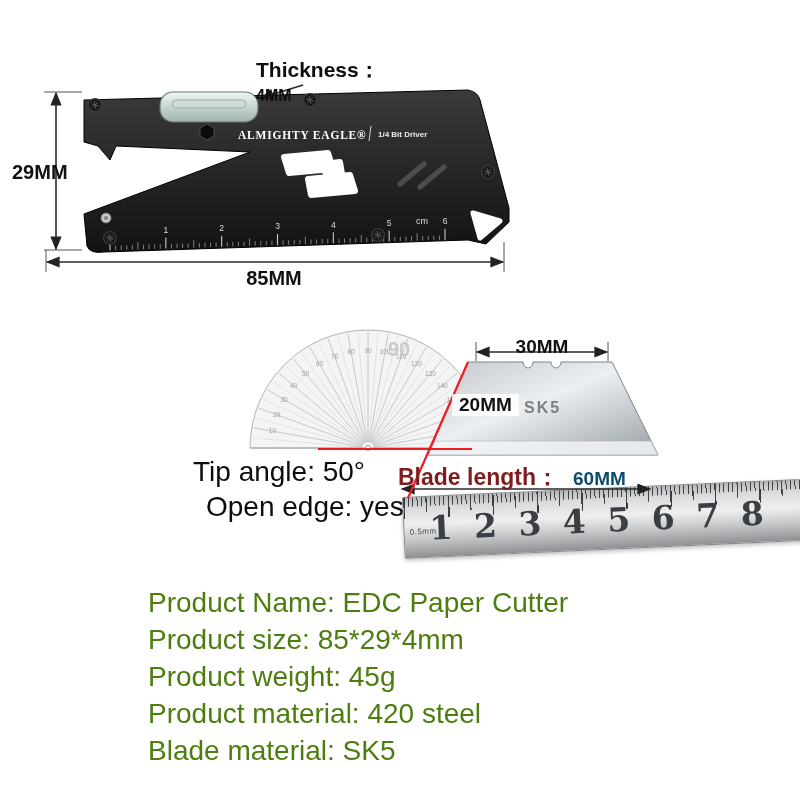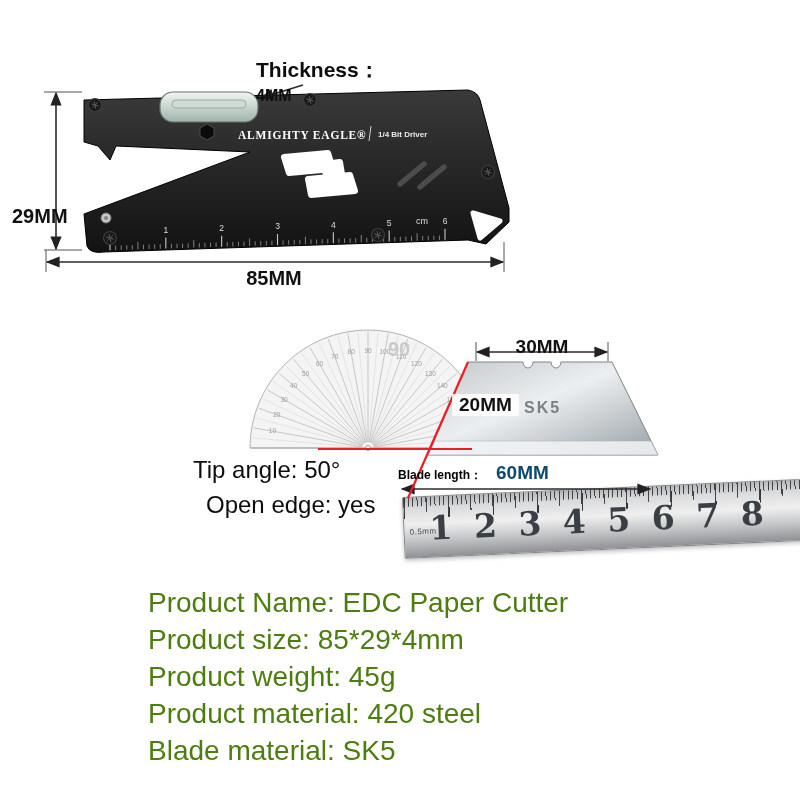--- a/index.html
+++ b/index.html
@@ -5,23 +5,23 @@
   html,body{margin:0;padding:0;background:#fff;}
   body{width:800px;height:800px;overflow:hidden;font-family:"Liberation Sans",sans-serif;}
   .stage{position:relative;width:800px;height:800px;background:#fff;overflow:hidden;}
   .abs{position:absolute;}
   .dim-label{font-weight:bold;font-size:20px;color:#111;white-space:nowrap;}
   .dim-label-sm{font-weight:bold;font-size:19px;color:#111;white-space:nowrap;}
   .thickness-row{display:flex;align-items:baseline;gap:3px;}
   .thickness-row .t1{font-weight:bold;font-size:21px;color:#0d0d0d;}
   .thickness-row .t2{font-weight:bold;font-size:16px;color:#0d0d0d;}
   .blade-len-row{display:flex;align-items:baseline;}
-  .blade-len-row .b1{font-weight:bold;font-size:12px;color:#000000;}
+  .blade-len-row .b1{font-weight:bold;font-size:23px;color:#7f1d1d;}
   .blade-len-row .b2{font-weight:bold;font-size:19px;color:#0c4a6e;margin-left:14px;}
-  .note-text{font-size:24px;color:#0d0d0d;white-space:nowrap;}
+  .note-text{font-size:28px;color:#0d0d0d;white-space:nowrap;}
   .val-chip{background:rgba(255,255,255,.85);padding:0 7px;}
   .specs{position:absolute;left:148px;top:584px;color:#4d7c0f;font-size:28px;line-height:37px;}
   .specs div{white-space:nowrap;}
   
   .sruler{position:absolute;left:402px;top:497px;width:425px;height:60px;
           transform:rotate(-2.6deg);transform-origin:top left;
           background:linear-gradient(180deg,#b6b7b9 0%,#dadbdd 18%,#efefef 45%,#c3c5c7 72%,#8f9194 100%);
           border:1px solid #85878a;border-radius:2px;box-shadow:0 2px 4px rgba(0,0,0,.25);z-index:1;}
   .sruler-ticks{position:absolute;inset:0;
      background-image:
@@ -287,21 +287,21 @@
       <line x1="318" y1="449" x2="472" y2="449"></line>
       <line x1="408" y1="498" x2="468" y2="362"></line>
     </g>
   </svg>
 
   <div class="abs z4 thickness-row" style="left:256px;top:56px;flex-direction:column;">
     <span class="t1">Thickness：</span>
     <span class="t2">4MM</span>
   </div>
 
-  <div class="abs z4 dim-label" style="left:12px;top:161px;width:52px;text-align:center;margin-top:44px;">29MM</div>
+  <div class="abs z4 dim-label" style="left:12px;top:161px;width:52px;text-align:center;">29MM</div>
 
   <div class="abs z4 dim-label" style="left:234px;top:267px;width:80px;text-align:center;">85MM</div>
 
   <div class="abs z4 dim-label-sm" style="left:506px;top:327px;width:72px;text-align:center;margin-top:9px;">30MM</div>
 
   <div class="abs z4 dim-label-sm val-chip" style="left:452px;top:394px;">20MM</div>
 
   <div class="abs z4 blade-len-row" style="left:398px;top:462px;">
     <span class="b1">Blade length：</span>
     <span class="b2">60MM</span>

